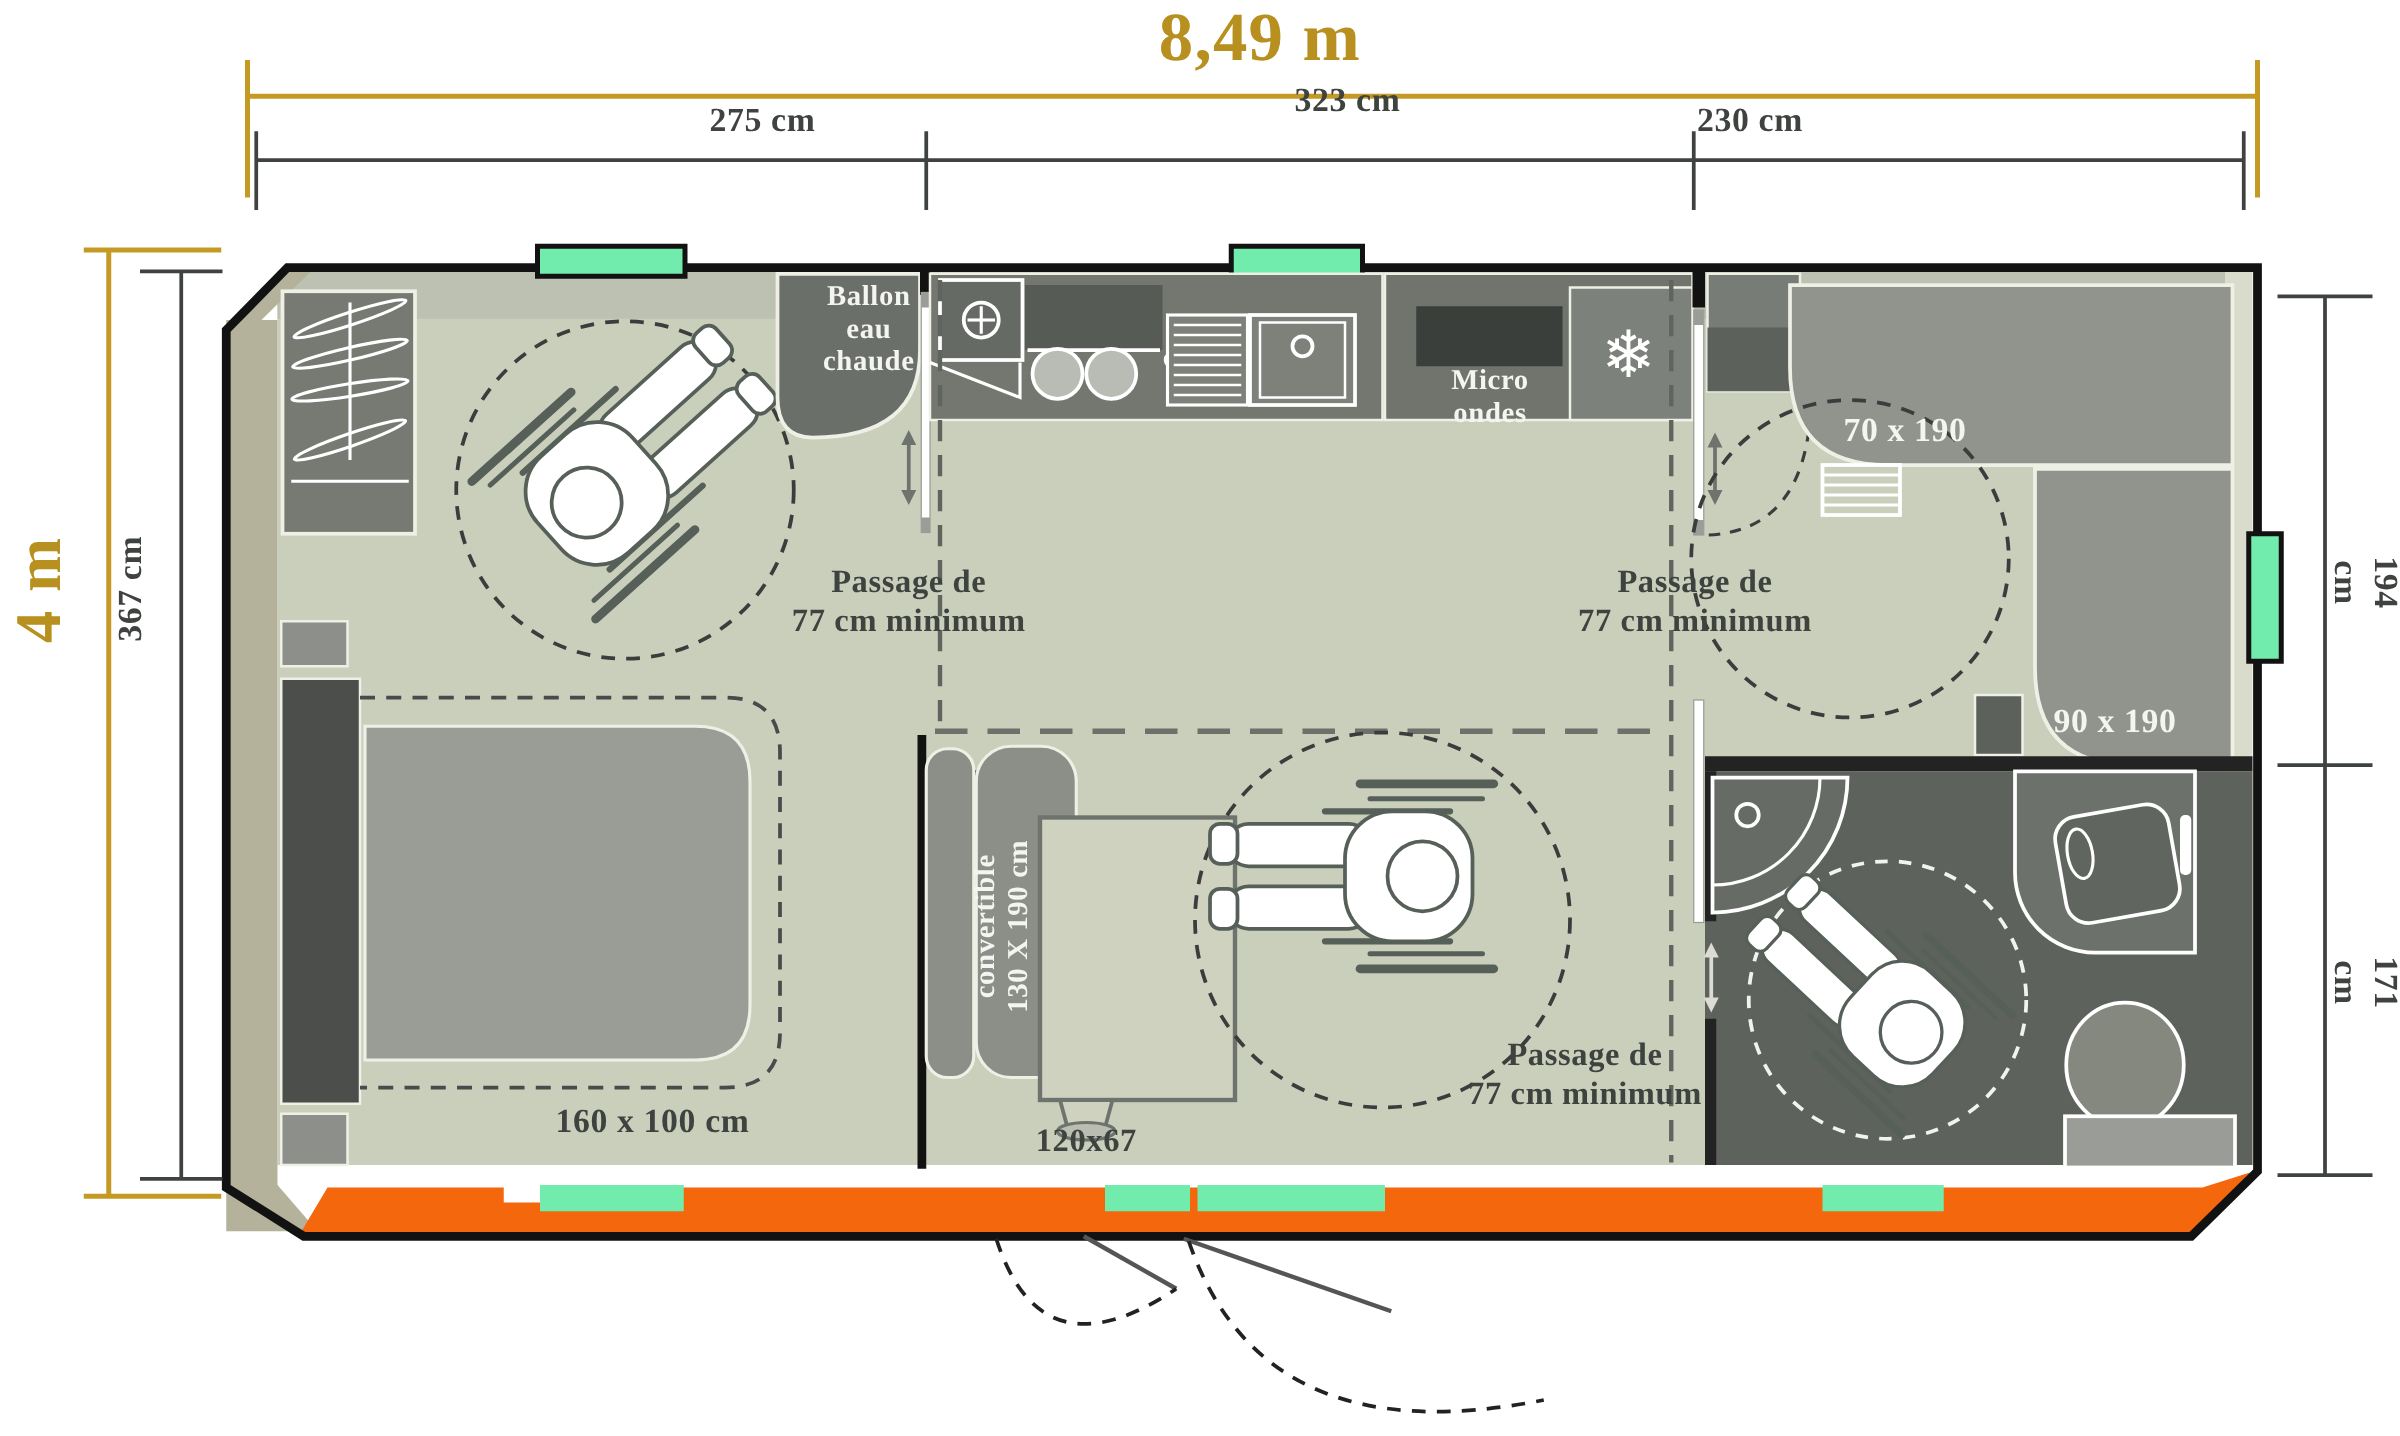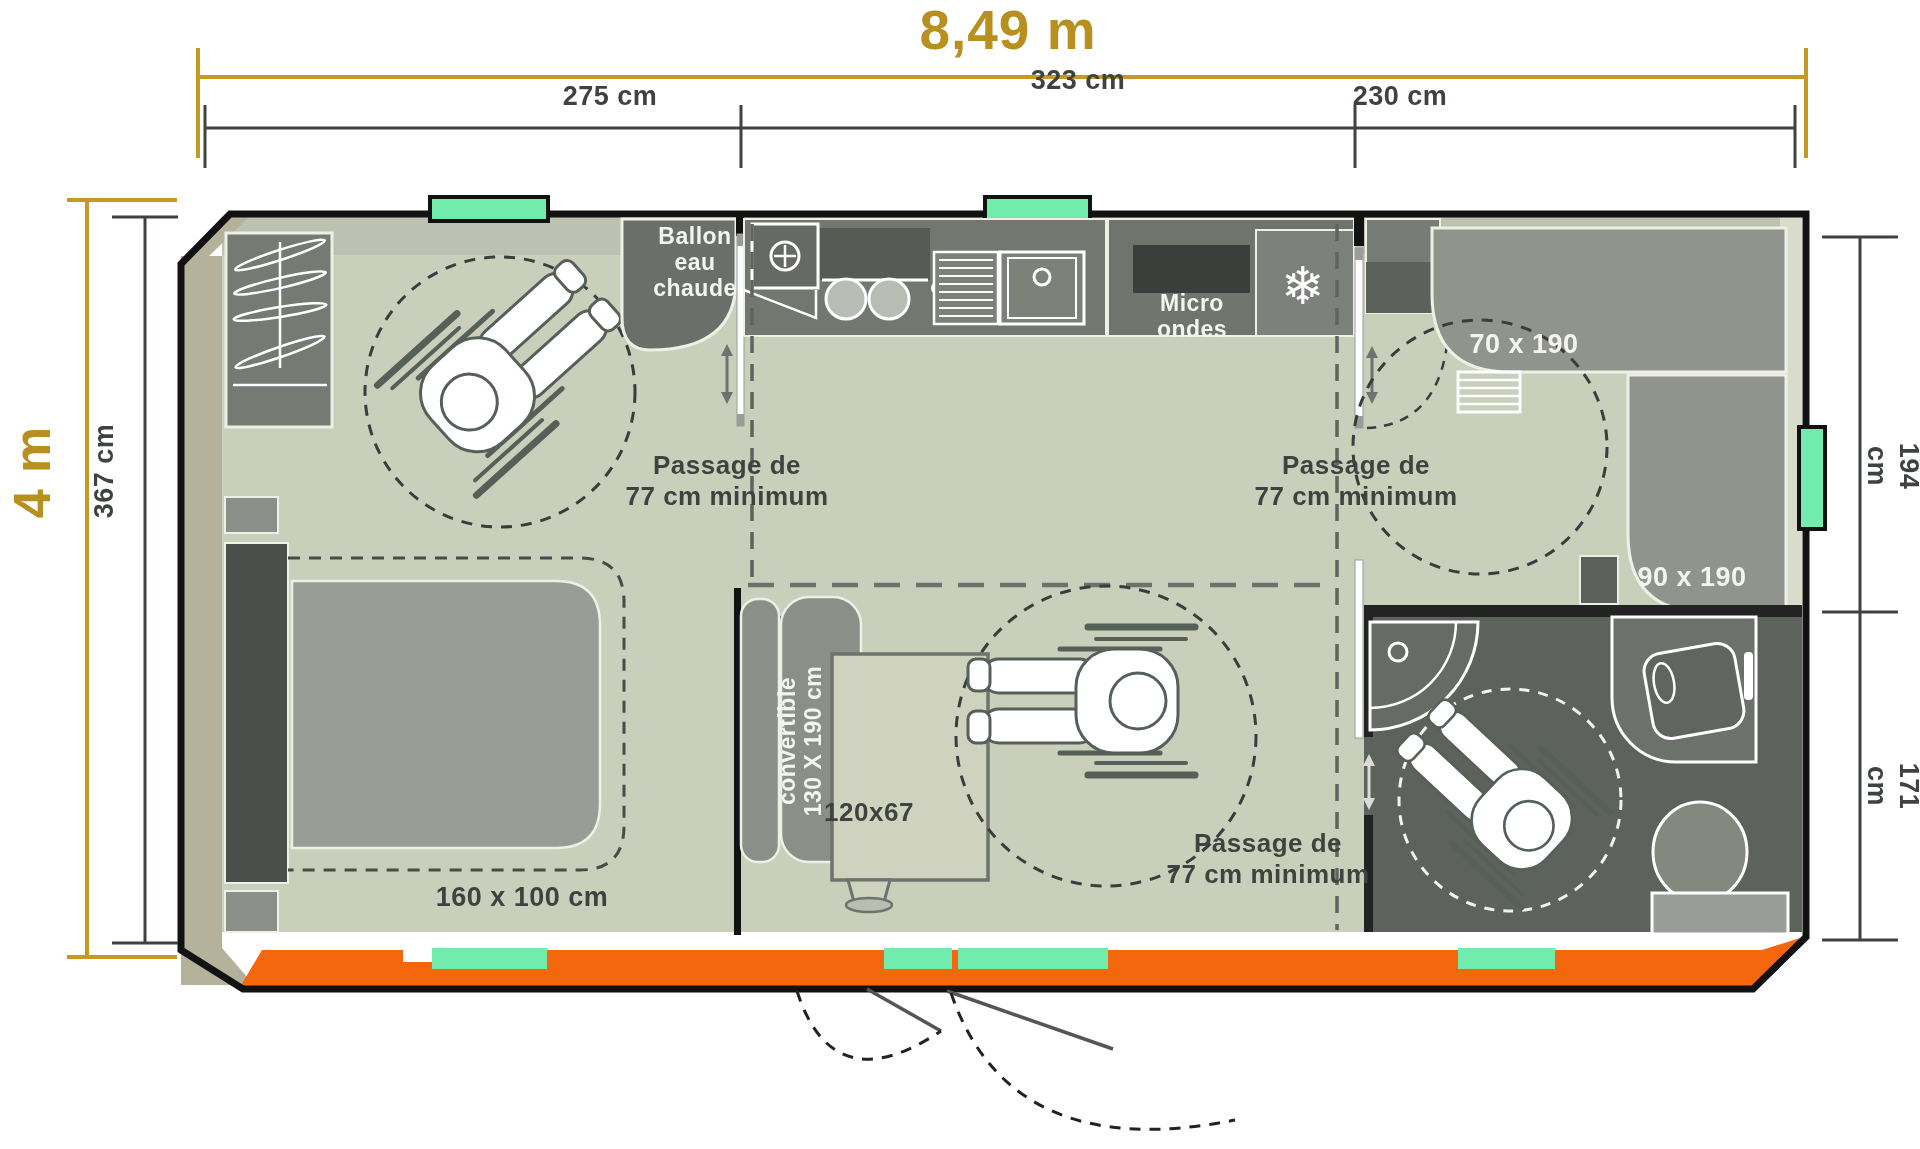--- a/index.html
+++ b/index.html
@@ -1,17 +1,17 @@
 <!DOCTYPE html>
 <html><head>
 <meta charset="utf-8">
 <style>
   html,body{margin:0;padding:0;background:#fff;}
   #stage{position:relative;width:1920px;height:1149px;background:#fff;overflow:hidden;
-         font-family:Liberation Sans, sans-serif;}
+         font-family:Liberation Serif, serif;}
   #plan-svg{position:absolute;left:0;top:0;z-index:0;}
   .lbl{position:absolute;z-index:2;transform:translate(-50%,-50%);font-weight:bold;
        color:#3f433f;text-align:center;letter-spacing:.5px;line-height:1.2;white-space:pre-line;}
   .gold{color:#b8901f;}
   .white{color:#f4f5f0;}
   .rot-ccw{transform:translate(-50%,-50%) rotate(-90deg);}
   .rot-cw{transform:translate(-50%,-50%) rotate(90deg);}
   .sz55{font-size:55px;letter-spacing:1px;}
   .sz52{font-size:52px;letter-spacing:1px;}
   .sz27{font-size:27px;}
@@ -243,15 +243,15 @@
 <div class="lbl sz26" style="left:1356px;top:481px;">Passage de
 77 cm minimum</div>
 <div class="lbl sz26" style="left:1268px;top:859px;">Passage de
 77 cm minimum</div>
 
 <div class="lbl sz27" style="left:522px;top:897px;">160 x 100 cm</div>
 <div class="lbl white sz27" style="left:1524px;top:344px;">70 x 190</div>
 <div class="lbl white sz27" style="left:1692px;top:577px;">90 x 190</div>
 <div class="lbl white sz23 rot-ccw" style="left:801px;top:741px;">convertible
 130 X 190 cm</div>
-<div class="lbl sz26" style="left:869px;top:813px;">120x67</div>
+<div class="lbl sz26" style="left:869px;top:912px;">120x67</div>
 
 </div>
 
 </body></html>

